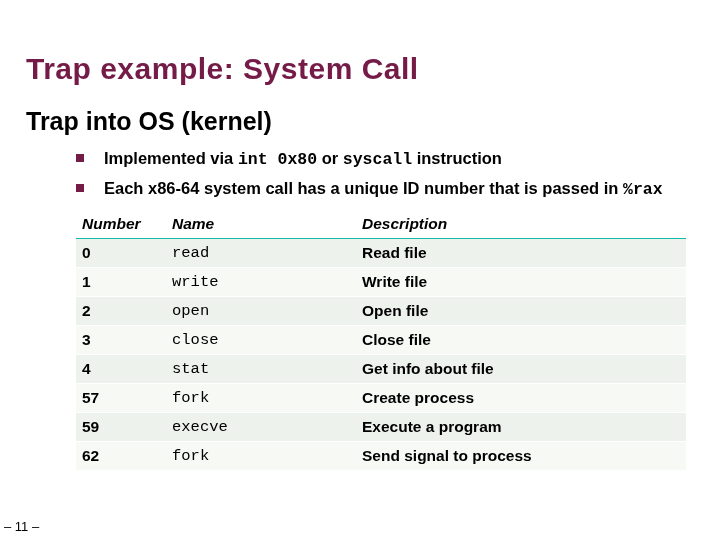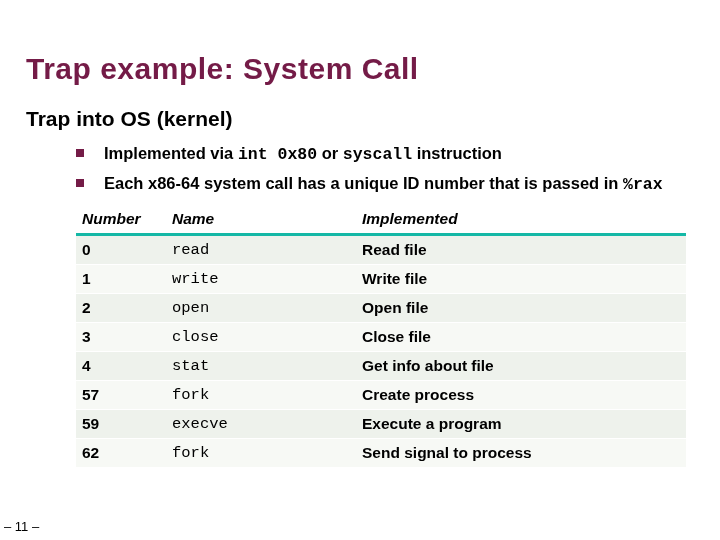--- a/index.html
+++ b/index.html
@@ -21,21 +21,21 @@
     color: #741b47;
     font-size: 30px;
     font-weight: bold;
     line-height: 1.15;
     margin-bottom: 20px;
     letter-spacing: 0.5px;
   }
   .sub1 {
     color: #000;
     font-weight: bold;
-    font-size: 21px;
+    font-size: 25px;
     margin-bottom: 12px;
   }
   .bullets {
     margin-left: 50px;
   }
   .bullet {
     display: flex;
     align-items: flex-start;
     gap: 20px;
     margin-bottom: 8px;
@@ -62,21 +62,21 @@
   table {
     border-collapse: collapse;
     width: 100%;
     font-size: 15.5px;
   }
   thead th {
     text-align: left;
     font-style: italic;
     font-weight: bold;
     padding: 5px 6px;
-    border-bottom: 3px solid #14b8a6;
+    border-bottom: 1px solid #14b8a6;
   }
   tbody td {
     padding: 5px 6px;
     font-weight: bold;
     border-top: 1px solid #fff;
   }
   tbody tr:nth-child(odd) td { background: #eef2ec; }
   tbody tr:nth-child(even) td { background: #f7f9f5; }
   thead tr th { background: #ffffff; }
   .col-num { width: 90px; }
@@ -119,21 +119,21 @@
       </div>
     </div>
   </div>
 
   <div class="table-wrap">
     <table>
       <thead>
         <tr>
           <th class="col-num">Number</th>
           <th class="col-name">Name</th>
-          <th class="col-desc">Implemented</th>
+          <th class="col-desc">Description</th>
         </tr>
       </thead>
       <tbody>
         <tr>
             <td class="num-cell">0</td>
             <td class="name-cell">read</td>
             <td class="desc-cell">Read file</td>
           </tr>
         <tr>
             <td class="num-cell">1</td>

